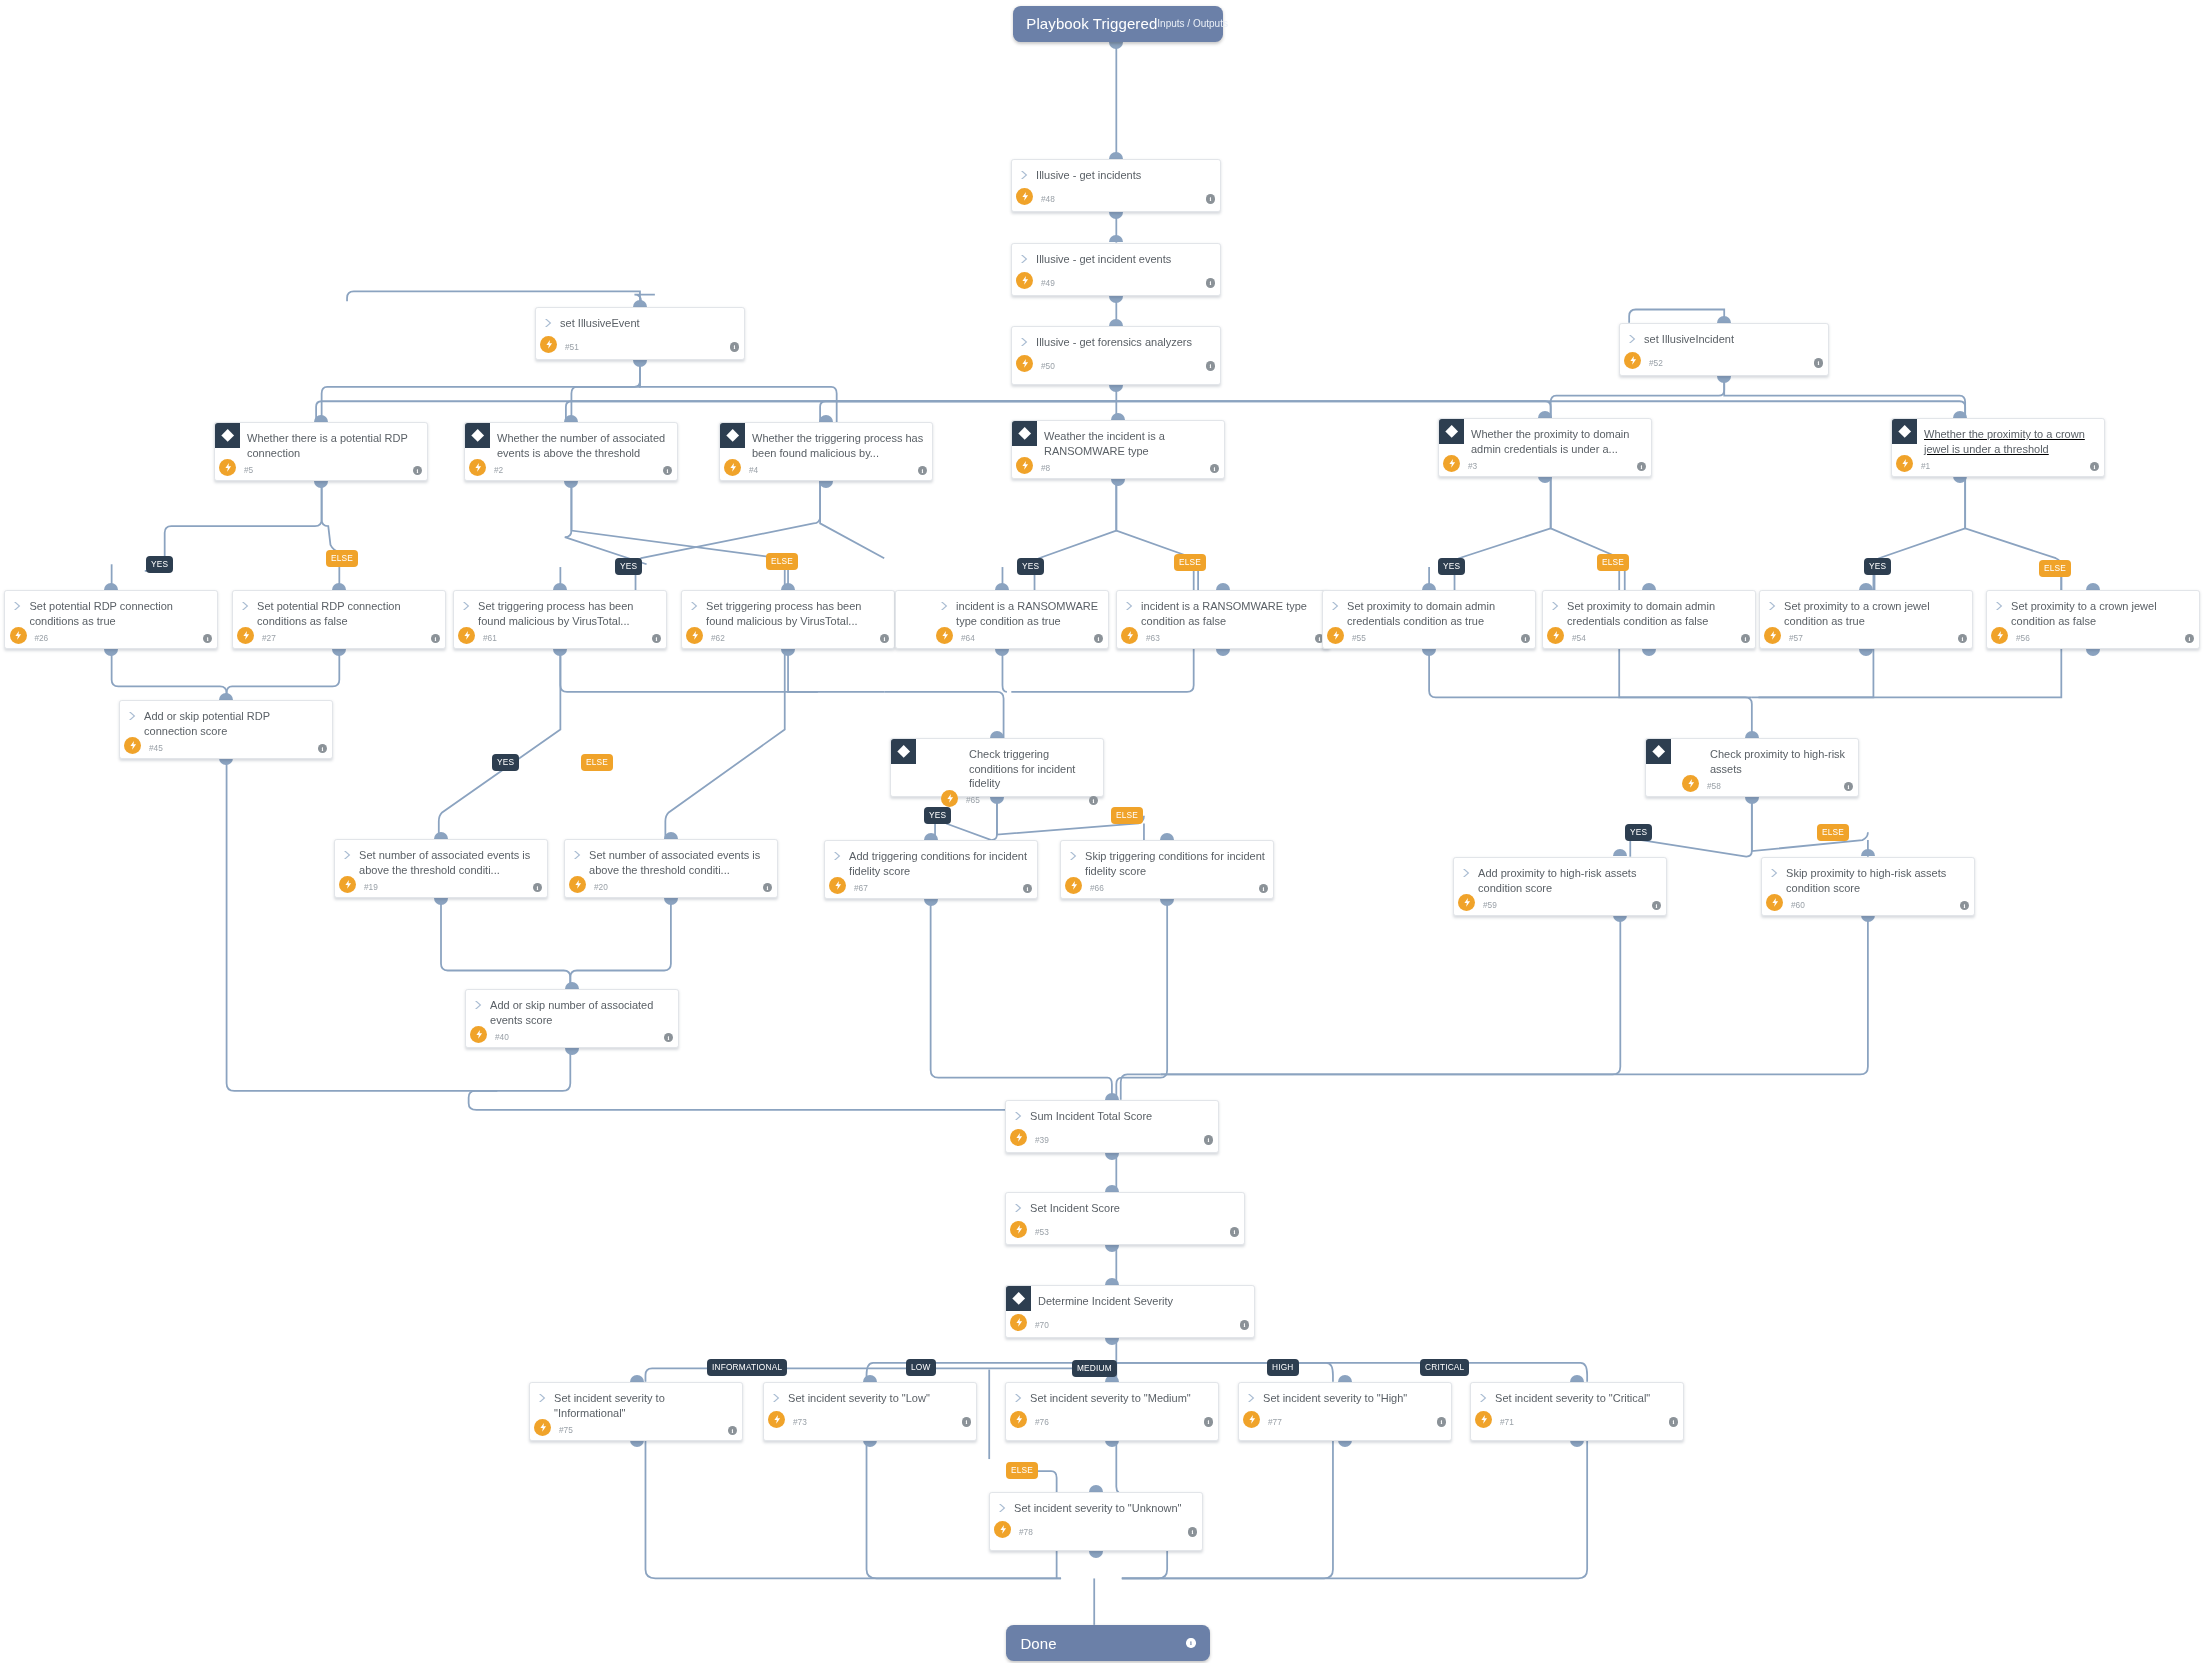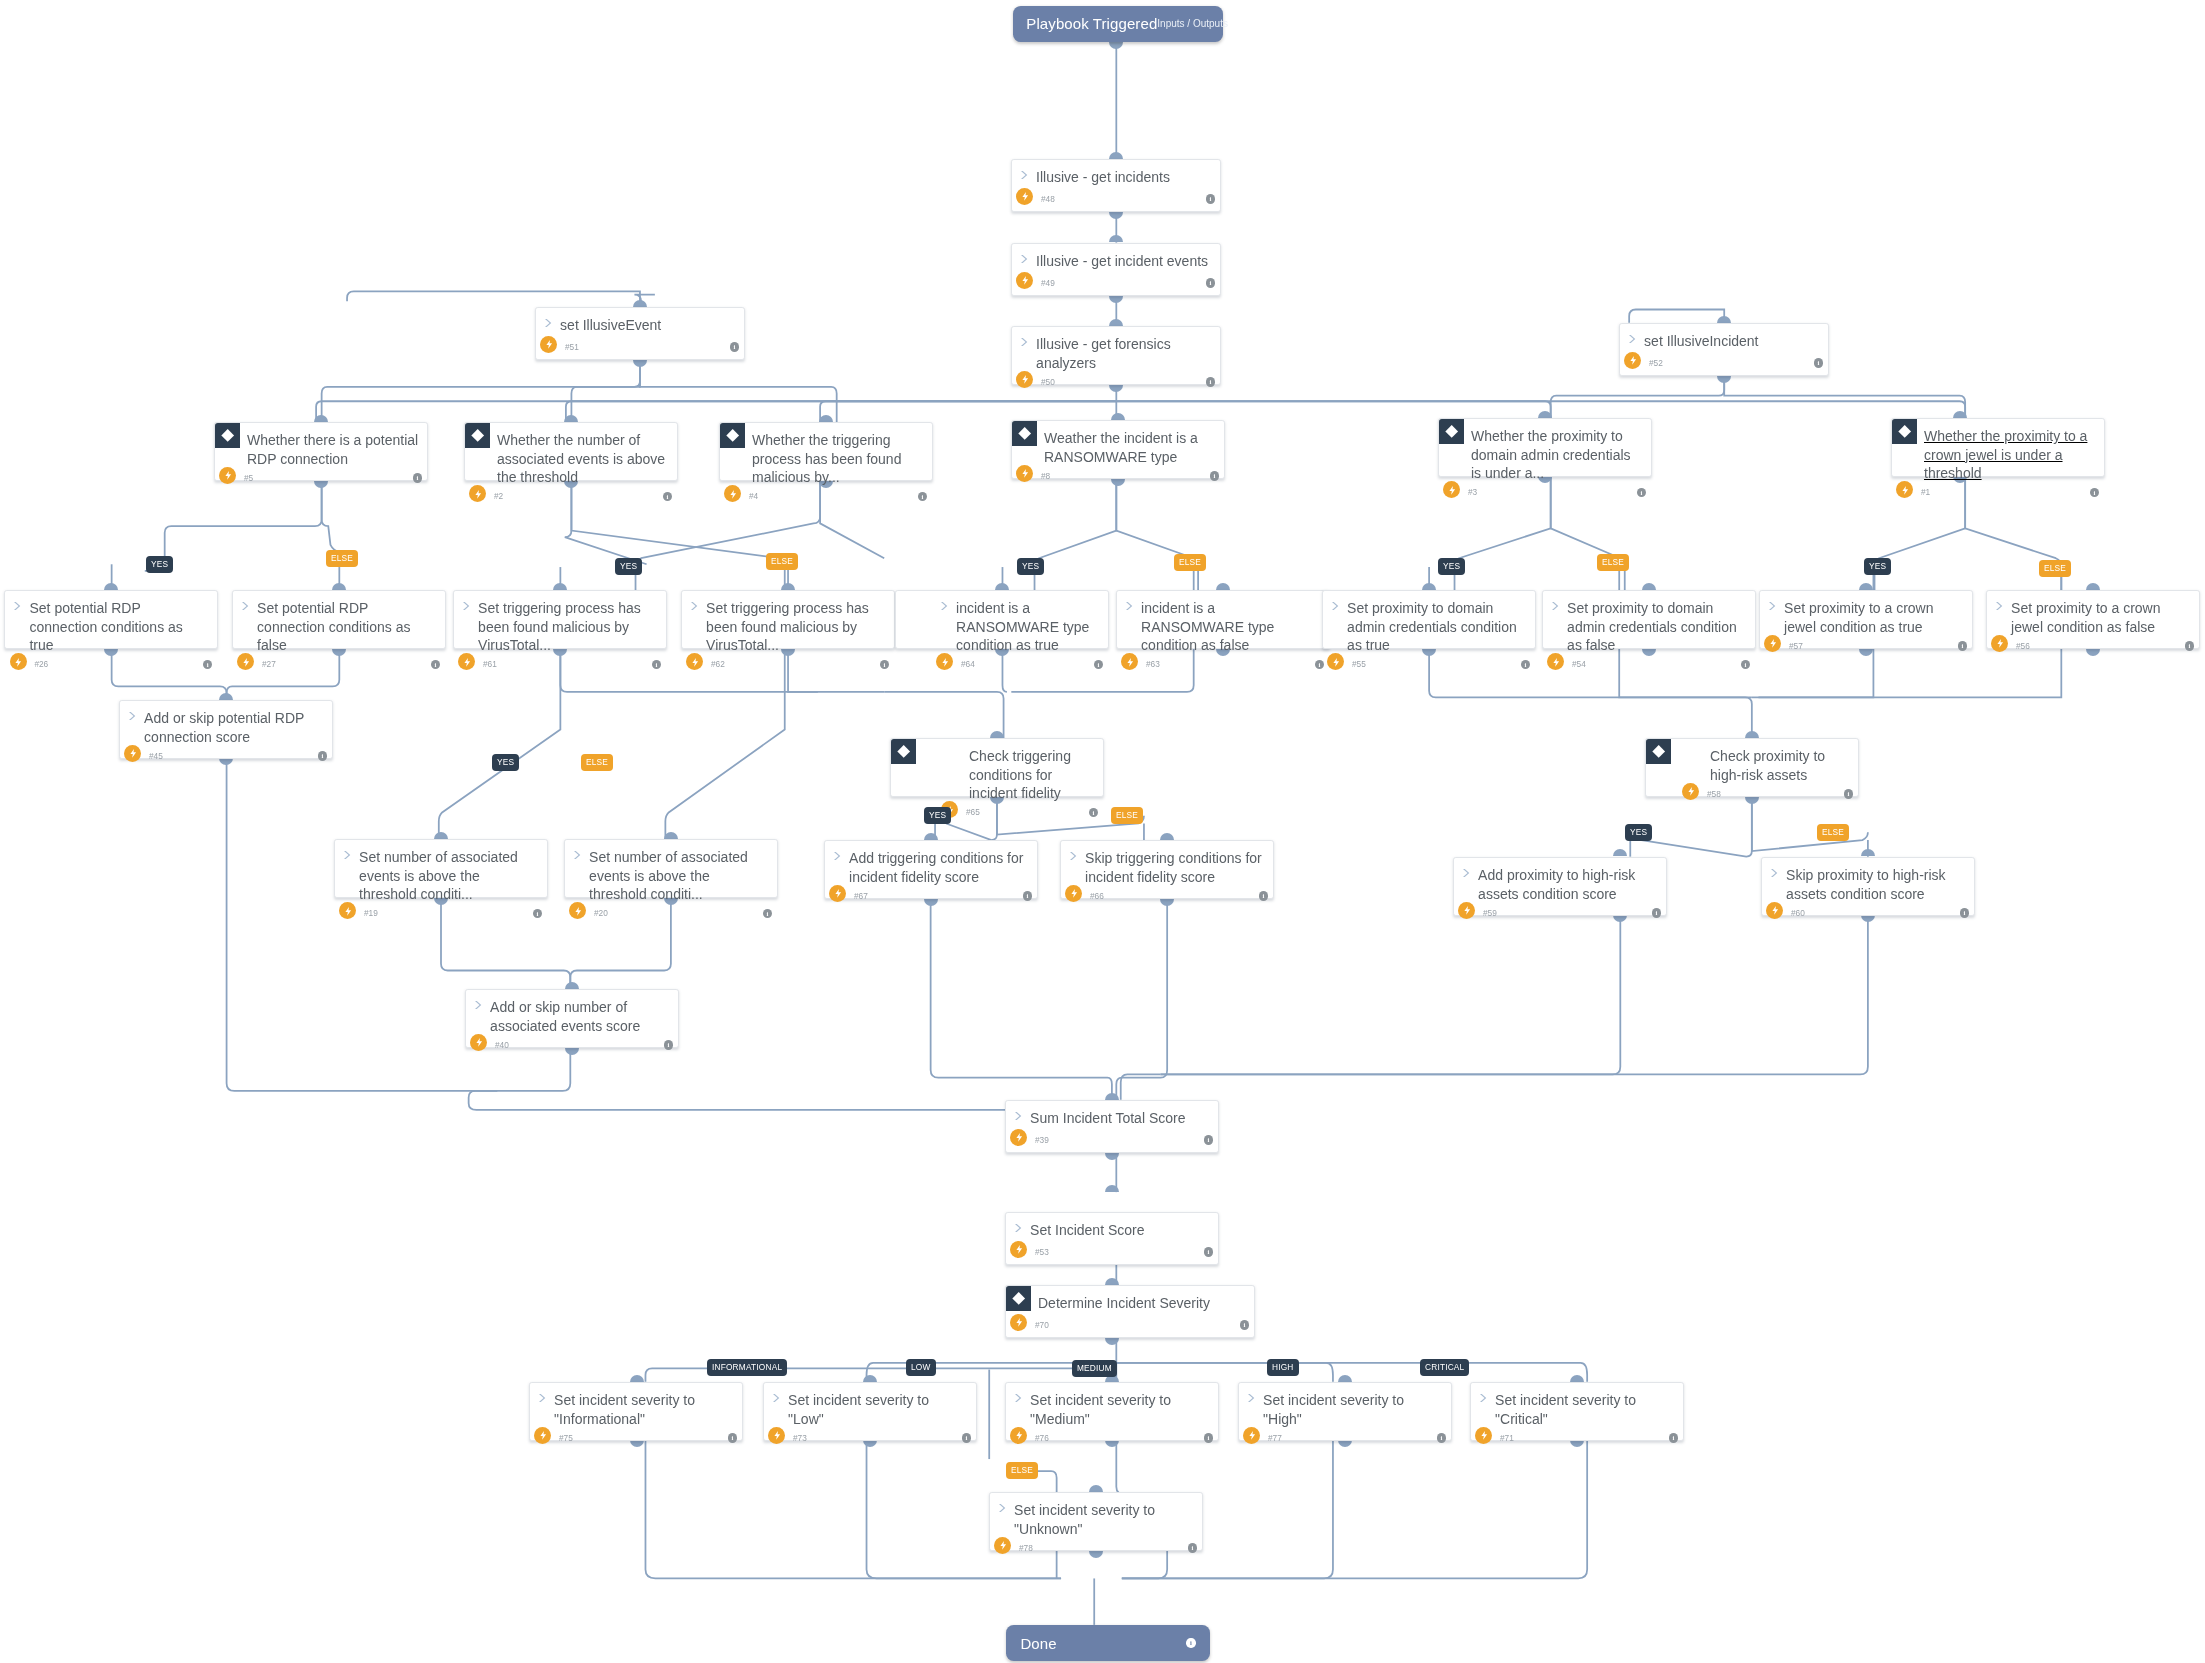--- a/index.html
+++ b/index.html
@@ -55,21 +55,21 @@
     box-shadow: 0 1.1px 2.8px rgba(40,55,75,.18);
     z-index: 4;
   }
   .node .n-head {
     display: flex;
     align-items: flex-start;
     padding: 7.7px 7.7px 0 6.6px;
     min-height: 29px;
   }
   .node .n-title {
-    font-size: 14px;
+    font-size: 11px;
     line-height: 1.32;
     color: #5a6066;
     padding-left: 5.5px;
     padding-top: 0.6px;
     word-wrap: break-word;
   }
   .node .n-foot {
     position: relative;
     height: 19px;
   }
@@ -951,21 +951,21 @@
             <svg viewBox="0 0 24 24" width="10.5" height="10.5">
               <path d="M13.6 2 L5.5 13.6 L11 13.6 L9.6 22 L18.5 9.8 L12.6 9.8 Z" fill="#ffffff"></path>
             </svg>
           </span>
           <span class="n-id">#39</span>
           <span class="info-ic">i</span>
         </div>
       </div>
       <div class="sock top" style="left: 1105px; top: 1093px;"></div>
       <div class="sock bot" style="left: 1105px; top: 1153px;"></div>
-      <div class="node" style="left: 1005px; top: 1192px; width: 214px; height: 53px; margin-top: 20px;">
+      <div class="node" style="left: 1005px; top: 1192px; width: 240px; height: 53px;">
         <div class="n-head">
           <span class="ic-action">
             <svg viewBox="0 0 24 24" width="12" height="12">
               <path d="M4 4 L13 12 L4 20 L7.5 20 L16.5 12 L7.5 4 Z" fill="#a9bcd2"></path>
             </svg>
           </span>
           <div class="n-title">Set Incident Score</div>
         </div>
         <div class="n-foot">
           <span class="bolt">

